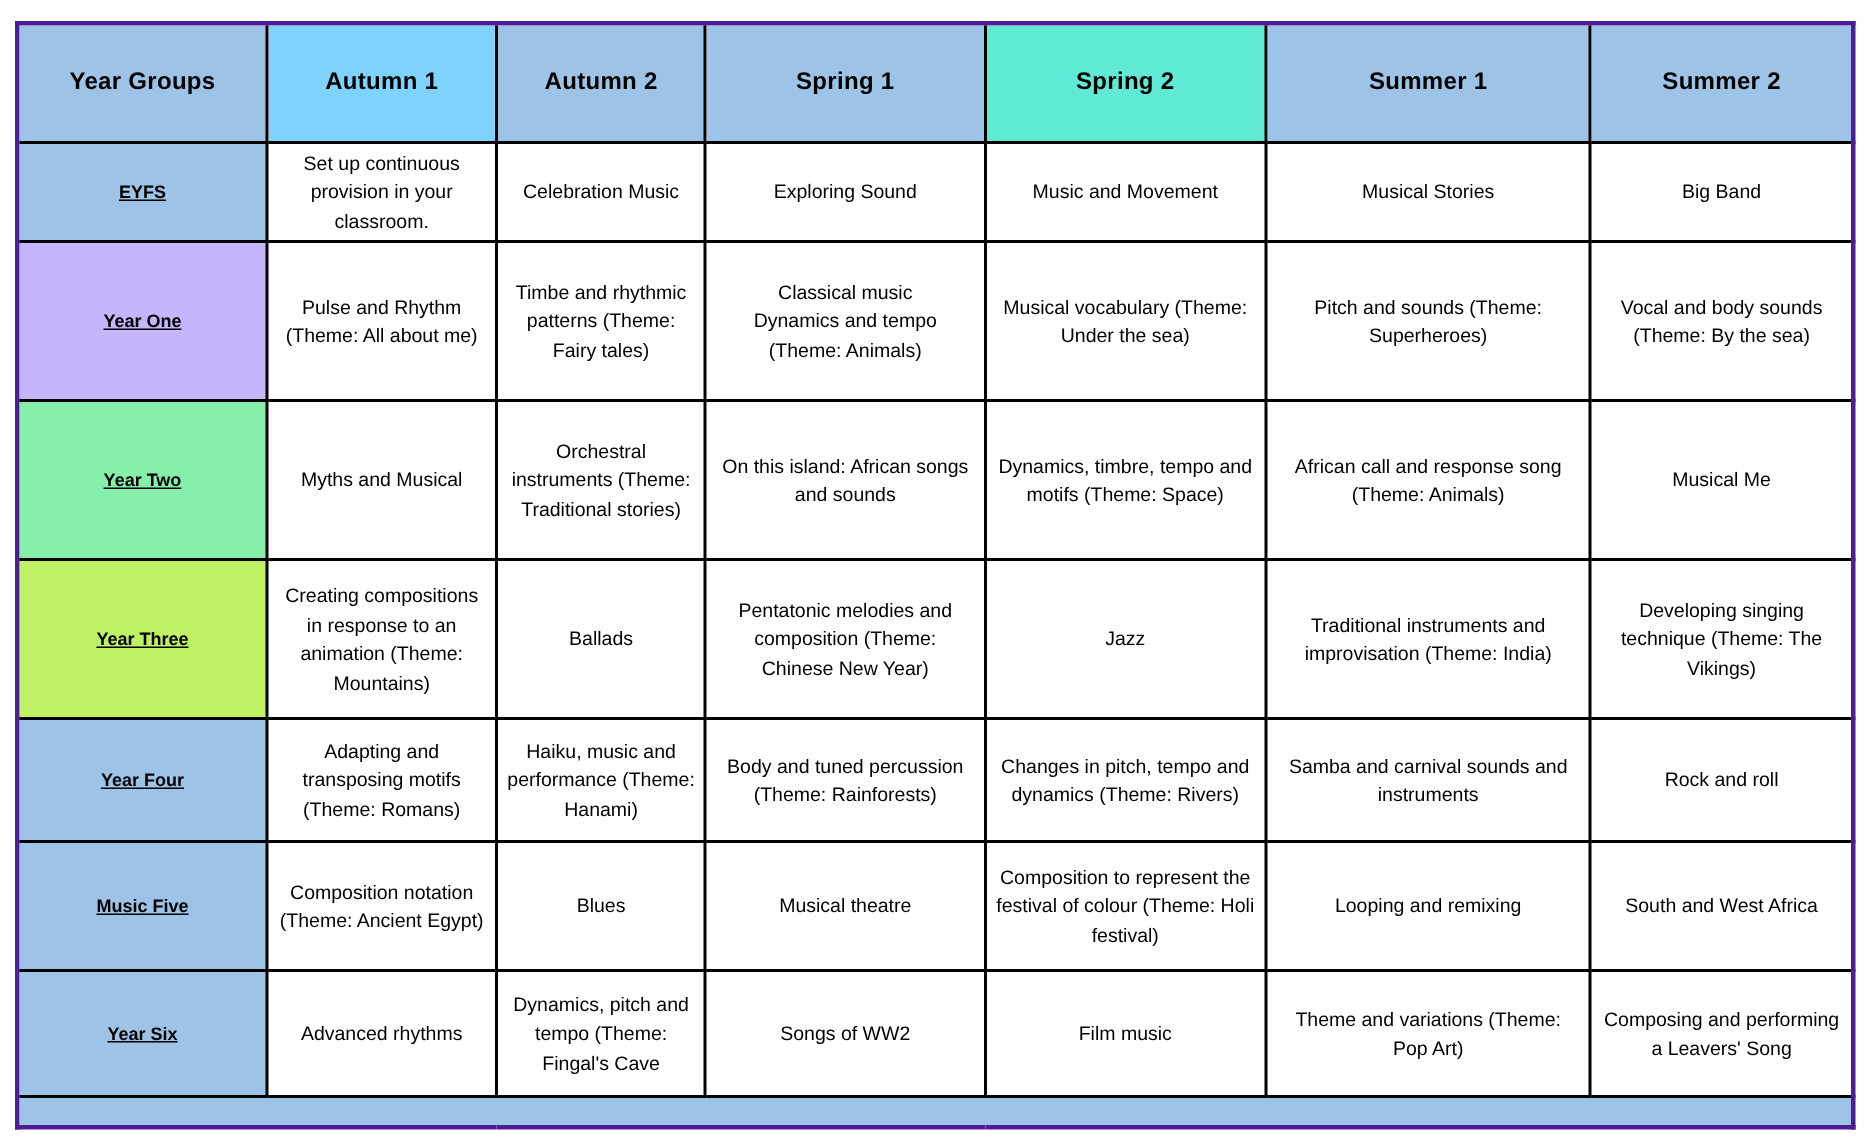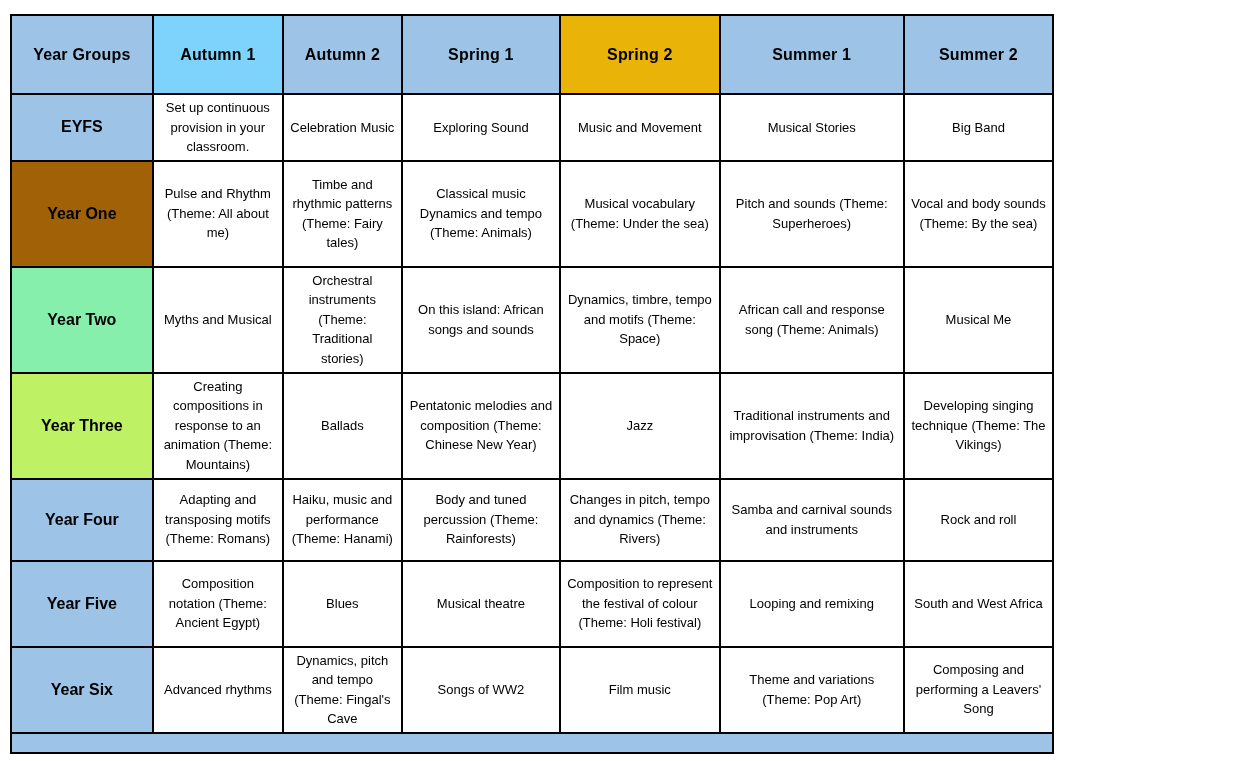--- a/index.html
+++ b/index.html
@@ -4,41 +4,42 @@
 <style>
   * { box-sizing: border-box; margin: 0; padding: 0; }
   html, body {
     width: 1247px; height: 761px;
     background: #ffffff;
     font-family: "Liberation Sans", sans-serif;
     color: #000000;
   }
   .table-wrap { padding: 14px 10px 0 10px; }
   table.curriculum {
-    width: 1044px;
+    width: 1227px;
     border-collapse: collapse;
-    border: 1px solid #4c1d95;
+    border: 3px solid #4c1d95;
     table-layout: fixed;
   }
   th, td {
     border: 2px solid #000000;
     text-align: center;
     vertical-align: middle;
     padding: 3px 6px;
     overflow: hidden;
   }
   thead th {
     height: 79px;
     font-weight: bold;
     font-size: 16px;
     letter-spacing: 0.2px;
   }
   th.year-cell {
     font-weight: bold;
-    font-size: 16px;
+    font-size: 12px;
+    text-decoration: underline;
   }
   td.data-cell {
     background: #ffffff;
     font-size: 13px;
     line-height: 1.5;
     white-space: pre-line;
   }
   tbody tr:nth-child(1) { height: 65px; }
   tbody tr:nth-child(2) { height: 106px; }
   tbody tr:nth-child(3) { height: 106px; }
@@ -61,37 +62,37 @@
       <col style="width:15.3%">
       <col style="width:17.7%">
       <col style="width:14.3%">
     </colgroup>
     <thead>
       <tr>
           <th style="background: rgb(157, 195, 230);">Year Groups</th>
           <th style="background: #7dd3fc;">Autumn 1</th>
           <th style="background: rgb(157, 195, 230);">Autumn 2</th>
           <th style="background: rgb(157, 195, 230);">Spring 1</th>
-          <th style="background: #eab308;">Spring 2</th>
+          <th style="background: #5eead4;">Spring 2</th>
           <th style="background: rgb(157, 195, 230);">Summer 1</th>
           <th style="background: rgb(157, 195, 230);">Summer 2</th>
         </tr>
     </thead>
     <tbody>
         <tr>
           <th class="year-cell" style="background: rgb(157, 195, 230);">EYFS</th>
           <td class="data-cell">Set up continuous provision in your classroom.</td>
           <td class="data-cell">Celebration Music</td>
           <td class="data-cell">Exploring Sound</td>
           <td class="data-cell">Music and Movement</td>
           <td class="data-cell">Musical Stories</td>
           <td class="data-cell">Big Band</td>
         </tr>
         <tr>
-          <th class="year-cell" style="background: #a16207;">Year One</th>
+          <th class="year-cell" style="background: #c4b5fd;">Year One</th>
           <td class="data-cell">Pulse and Rhythm (Theme: All about me)</td>
           <td class="data-cell">Timbe and rhythmic patterns (Theme: Fairy tales)</td>
           <td class="data-cell">Classical music
 Dynamics and tempo
 (Theme: Animals)</td>
           <td class="data-cell">Musical vocabulary (Theme: Under the sea)</td>
           <td class="data-cell">Pitch and sounds (Theme: Superheroes)</td>
           <td class="data-cell">Vocal and body sounds
 (Theme: By the sea)</td>
         </tr>
@@ -116,21 +117,21 @@
         <tr>
           <th class="year-cell" style="background: rgb(157, 195, 230);">Year Four</th>
           <td class="data-cell">Adapting and transposing motifs (Theme: Romans)</td>
           <td class="data-cell">Haiku, music and performance (Theme: Hanami)</td>
           <td class="data-cell">Body and tuned percussion (Theme: Rainforests)</td>
           <td class="data-cell">Changes in pitch, tempo and dynamics (Theme: Rivers)</td>
           <td class="data-cell">Samba and carnival sounds and instruments</td>
           <td class="data-cell">Rock and roll</td>
         </tr>
         <tr>
-          <th class="year-cell" style="background: rgb(157, 195, 230);">Year Five</th>
+          <th class="year-cell" style="background: rgb(157, 195, 230);">Music Five</th>
           <td class="data-cell">Composition notation (Theme: Ancient Egypt)</td>
           <td class="data-cell">Blues</td>
           <td class="data-cell">Musical theatre</td>
           <td class="data-cell">Composition to represent the festival of colour (Theme: Holi festival)</td>
           <td class="data-cell">Looping and remixing</td>
           <td class="data-cell">South and West Africa</td>
         </tr>
         <tr>
           <th class="year-cell" style="background: rgb(157, 195, 230);">Year Six</th>
           <td class="data-cell">Advanced rhythms</td>

